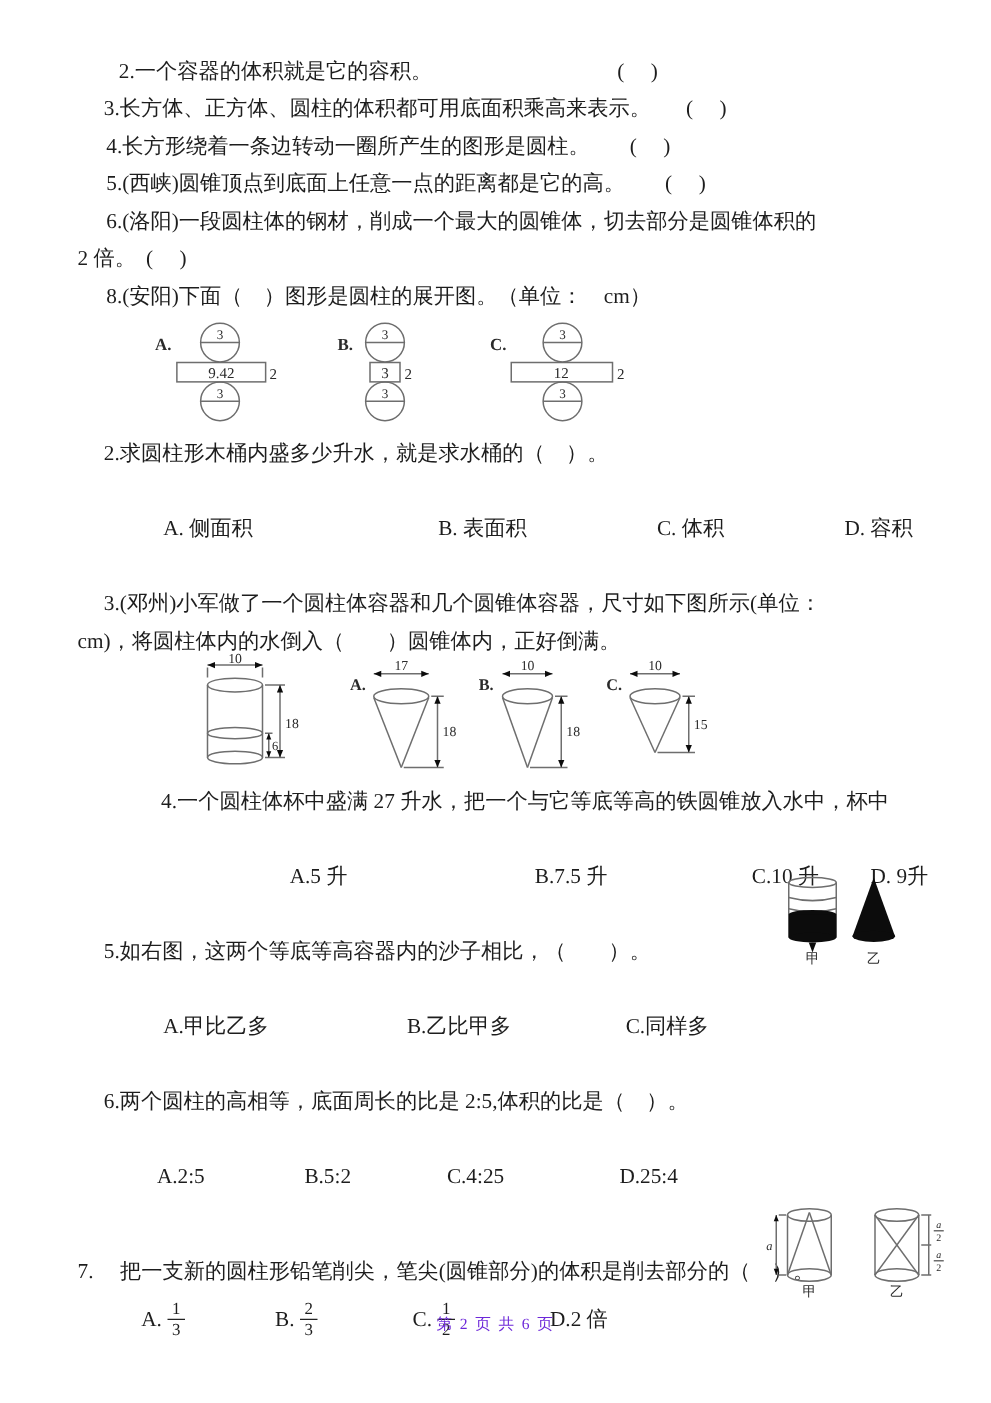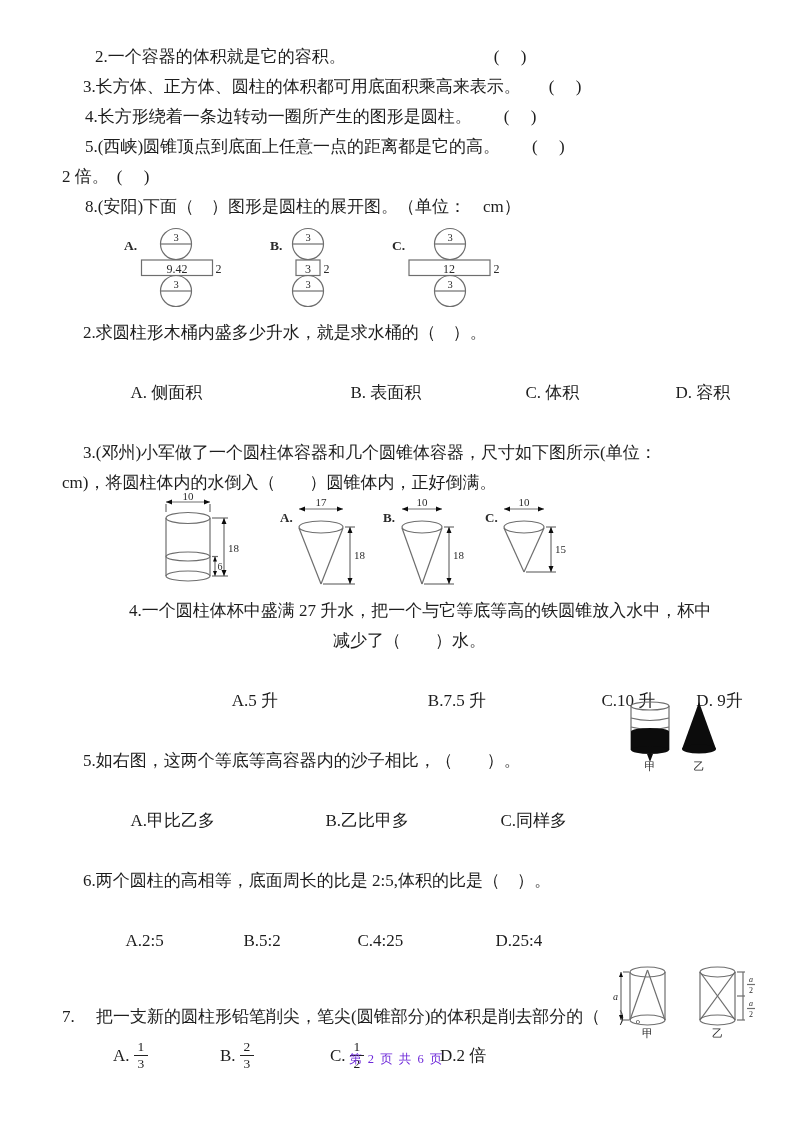--- a/index.html
+++ b/index.html
@@ -68,20 +68,21 @@
 </head>
 <body>
 
 <div class="page">
   <div class="content">
 
     <div class="ln in33"><span>2.一个容器的体积就是它的容积。</span><span class="paren mQ2">(     )</span></div>
     <div class="ln in21"><span>3.长方体、正方体、圆柱的体积都可用底面积乘高来表示。</span><span class="paren mQ3">(     )</span></div>
     <div class="ln in23"><span>4.长方形绕着一条边转动一圈所产生的图形是圆柱。</span><span class="paren mQ4">(     )</span></div>
     <div class="ln in23"><span>5.(西峡)圆锥顶点到底面上任意一点的距离都是它的高。</span><span class="paren mQ5">(     )</span></div>
+    <div class="ln in23"><span>6.(洛阳)一段圆柱体的钢材，削成一个最大的圆锥体，切去部分是圆锥体积的</span></div>
     <div class="ln"><span>2 倍。</span><span class="paren mQ6w">(     )</span></div>
 
 
     <div class="ln in23">8.(安阳)下面（　）图形是圆柱的展开图。（单位：　cm）</div>
 
     <svg class="fig fig-nets" width="450" height="92" viewBox="0 0 450 92">
 
       <text x="12" y="24" font-size="13.5" font-weight="600">A.</text>
       <circle class="sline" cx="64" cy="18" r="15.5"></circle>
       <line class="sline" x1="48.5" y1="18" x2="79.5" y2="18"></line>
@@ -190,21 +191,20 @@
       <line class="sline" x1="398" y1="35" x2="408" y2="35"></line>
       <line class="sline" x1="378" y1="80" x2="408" y2="80"></line>
       <line class="sline" x1="403" y1="35" x2="403" y2="80"></line>
       <polygon class="sfill" points="403,35 400.5,41 405.5,41"></polygon>
       <polygon class="sfill" points="403,80 400.5,74 405.5,74"></polygon>
       <text x="407" y="61" font-size="11">15</text>
     </svg>
 
     <div class="q4block">
       <div class="ln in21">4.一个圆柱体杯中盛满 27 升水，把一个与它等底等高的铁圆锥放入水中，杯中</div>
-      <div class="ln">减少了（　　）水。</div>
       <div class="ln opts opts-q4">
         <span>A.5 升</span><span>B.7.5 升</span><span>C.10 升</span><span>D. 9升</span>
       </div>
     </div>
 
     <div class="ln in21">5.如右图，这两个等底等高容器内的沙子相比，（　　）。</div>
     <div class="ln opts opts-q5">
       <span>A.甲比乙多</span><span>B.乙比甲多</span><span>C.同样多</span>
     </div>
 

